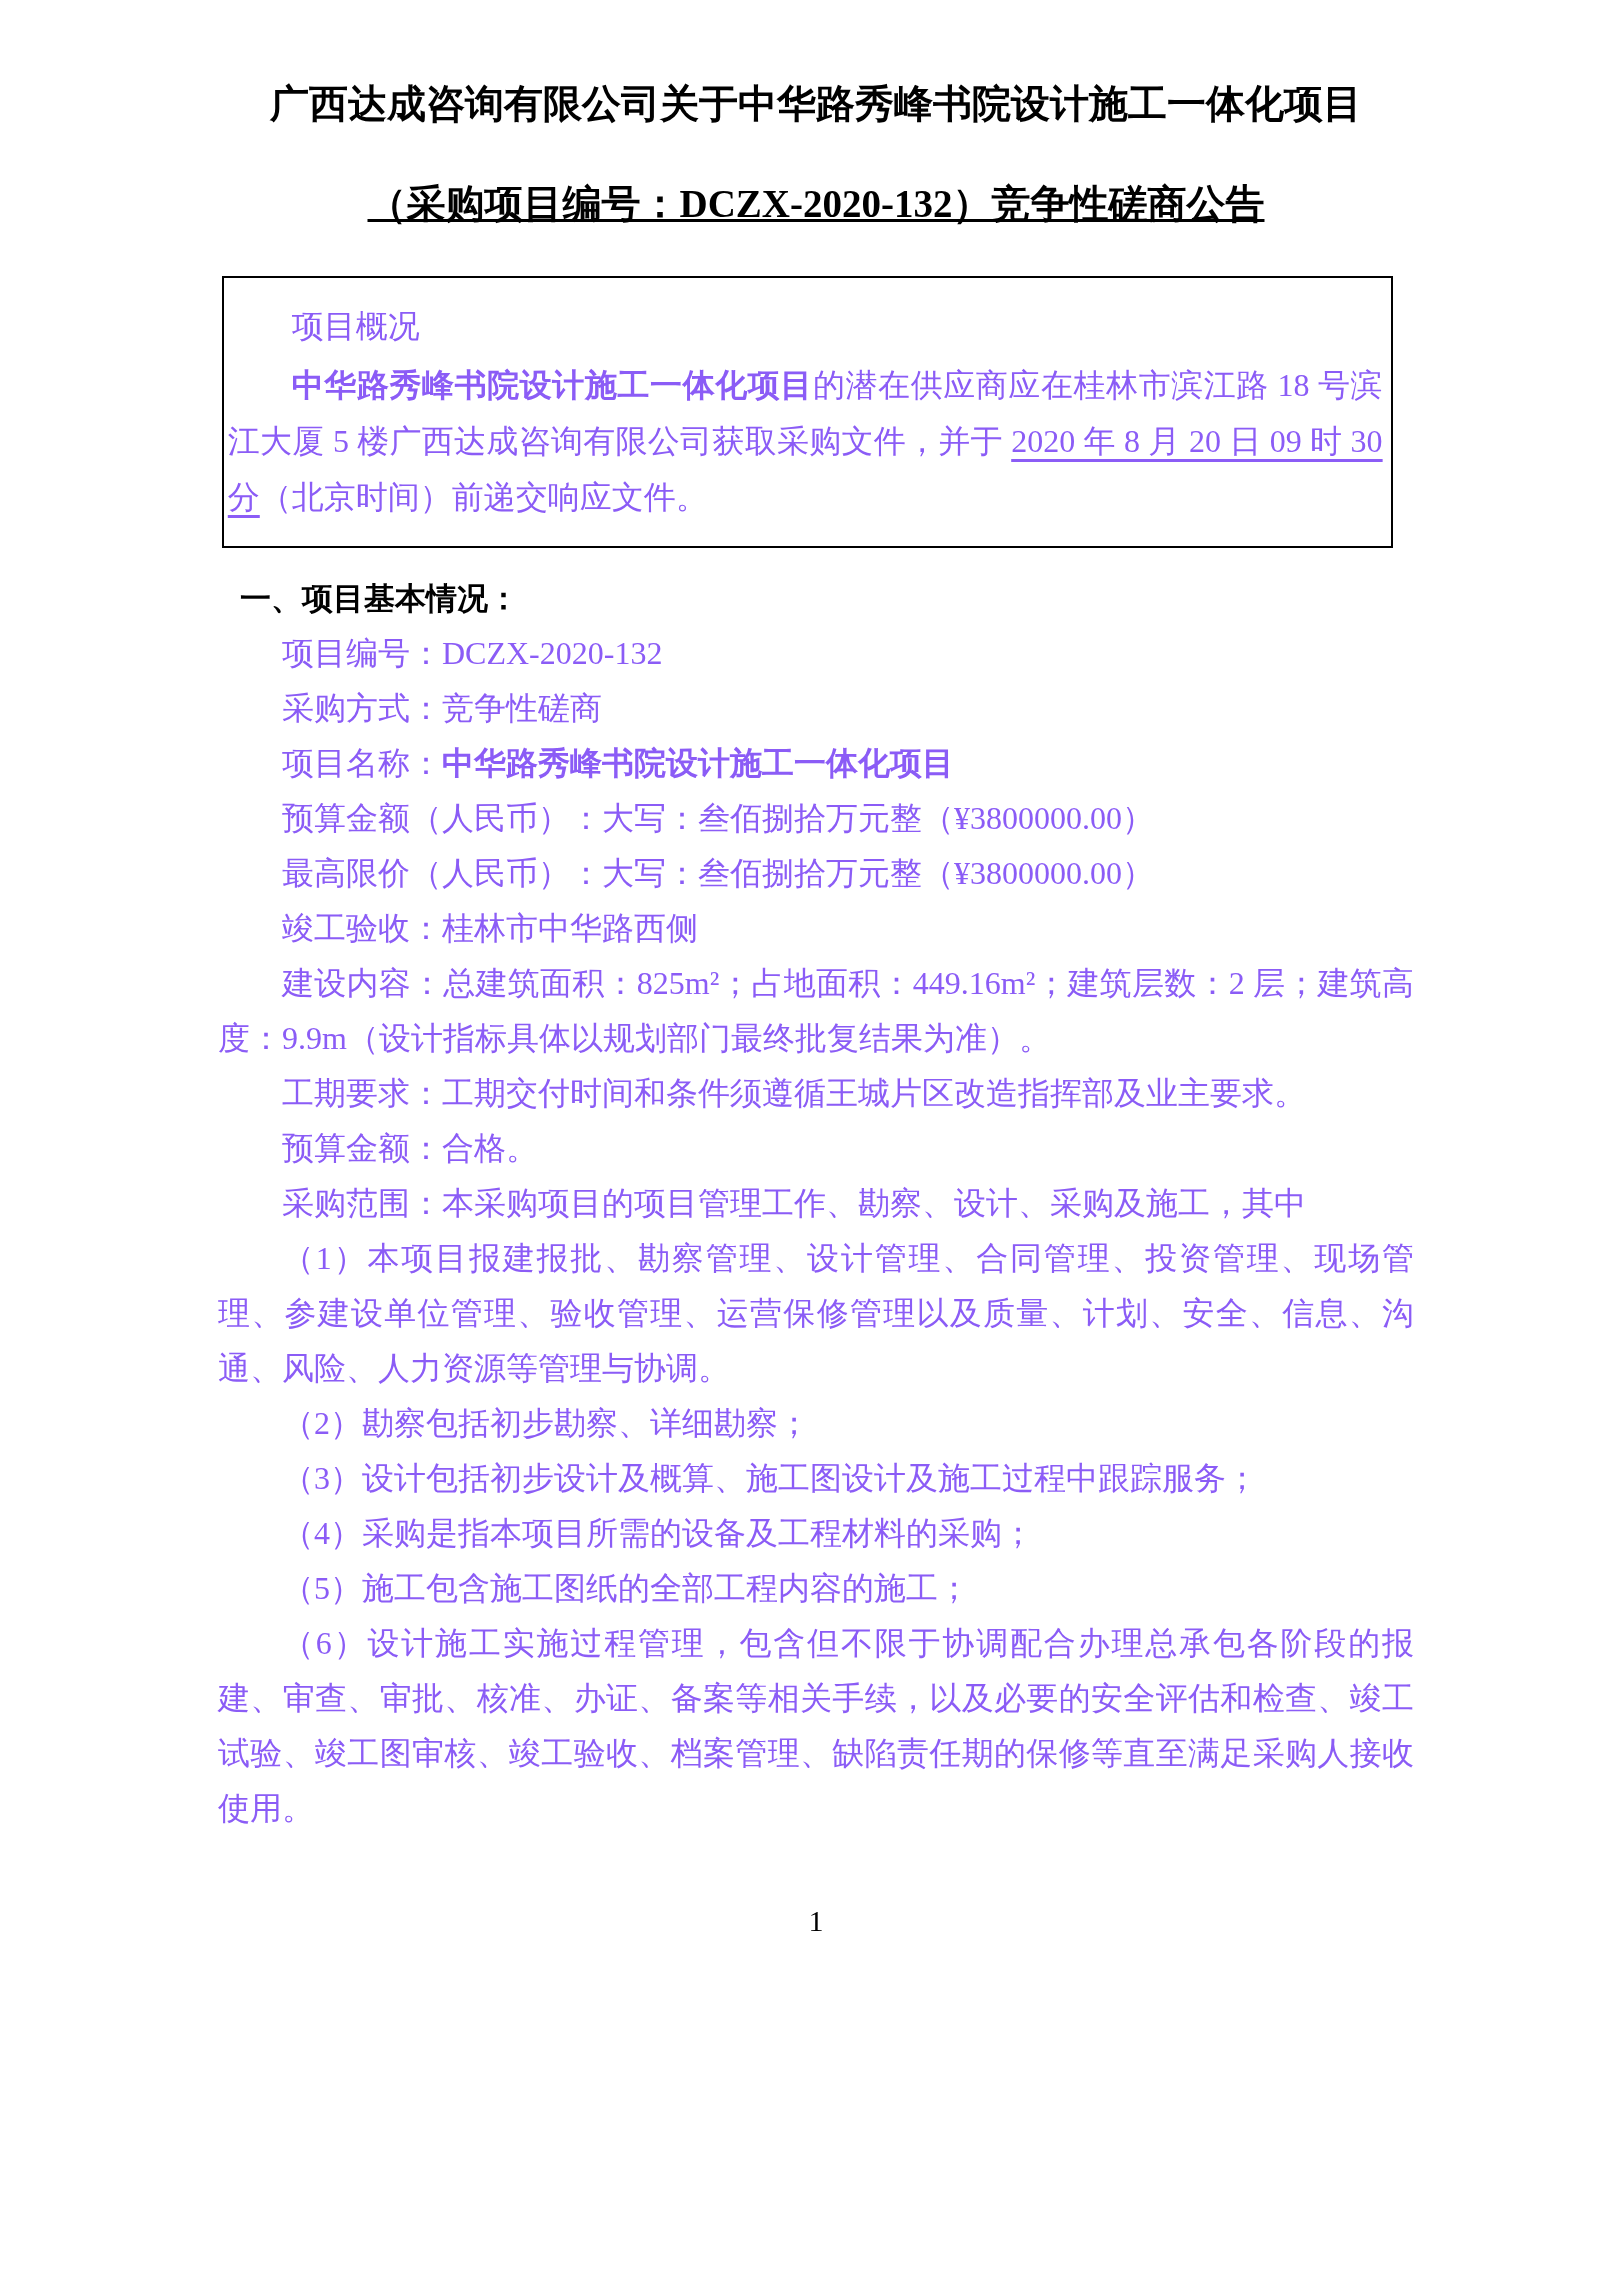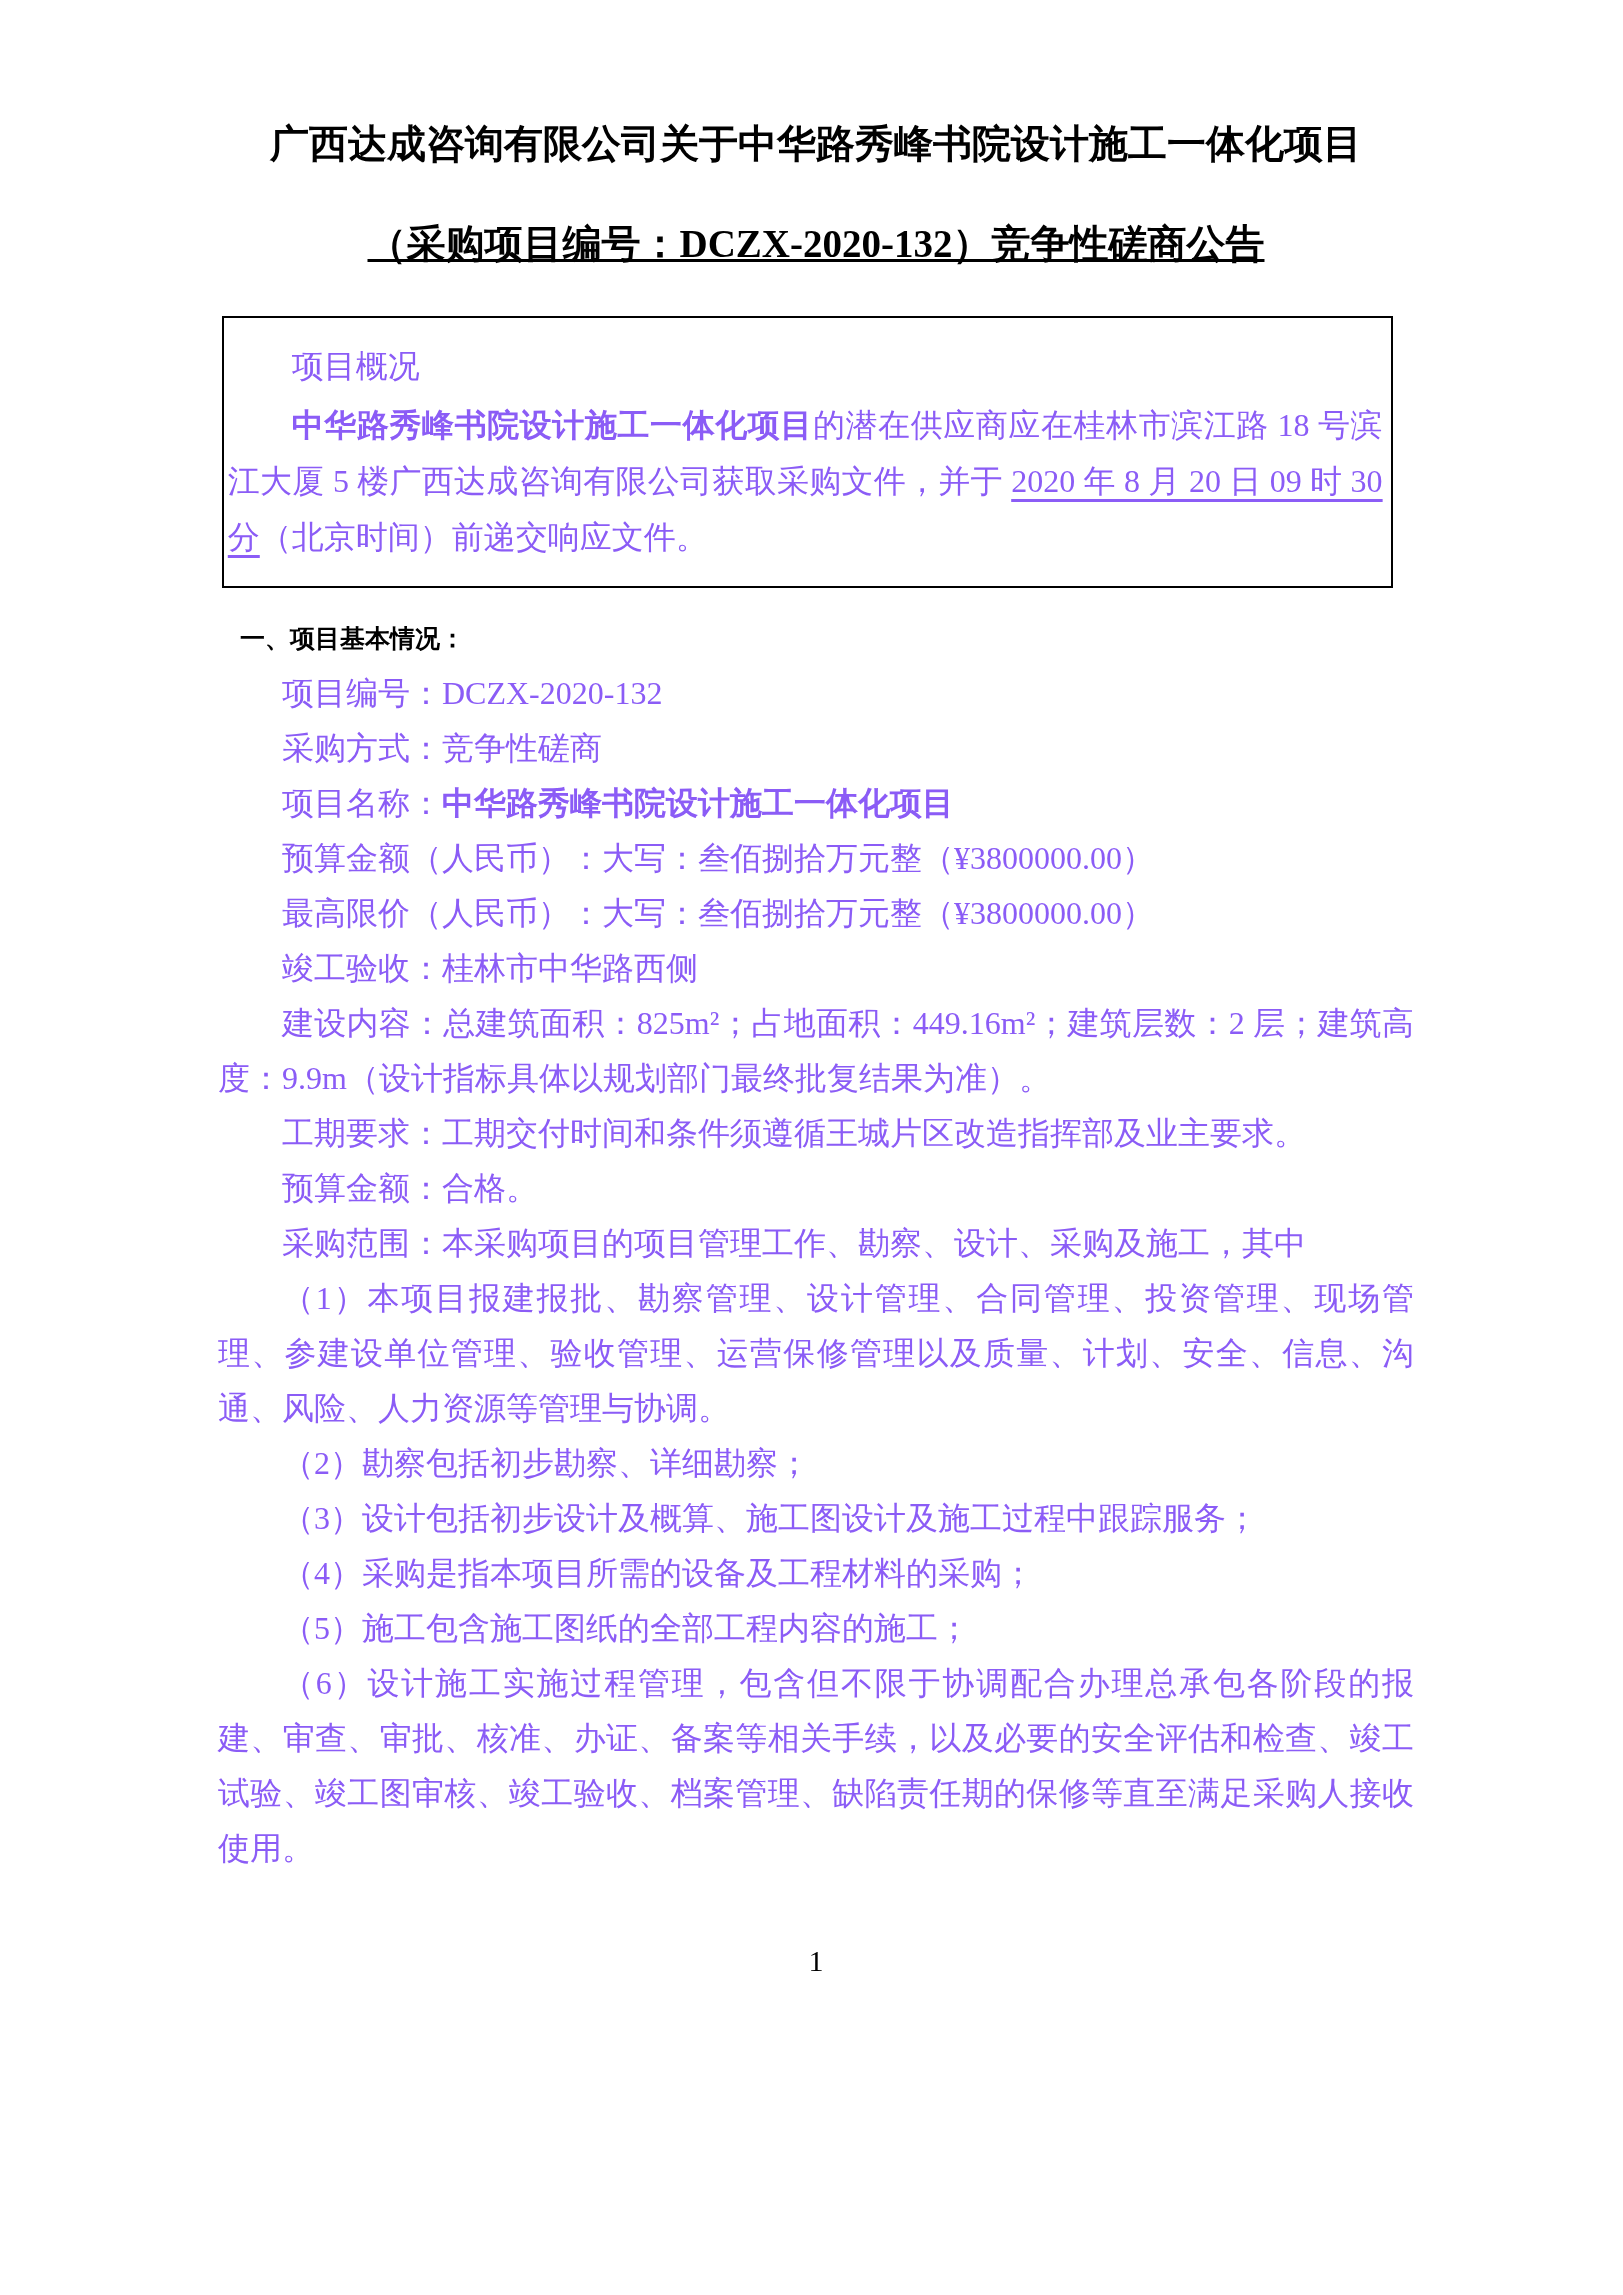--- a/index.html
+++ b/index.html
@@ -11,21 +11,21 @@
     width: 1623px;
     height: 2295px;
     overflow: hidden;
     font-family: "Liberation Serif", "DejaVu Serif", serif;
     color: #000000;
   }
   .page {
     box-sizing: border-box;
     width: 1623px;
     height: 1866px;
-    padding: 116px 209px 0 218px;
+    padding: 76px 209px 0 218px;
     position: relative;
     background: #ffffff;
   }
   .title-line {
     text-align: center;
     font-weight: bold;
     font-size: 39px;
     line-height: 55px;
   }
   .title-line-2 {
@@ -40,21 +40,21 @@
   .overview-box .para {
     font-size: 32px;
     line-height: 56px;
     margin: 0 0 3.9px 0;
     text-indent: 2em;
     text-align: justify;
   }
   .section-heading {
     margin-top: 22.6px;
     padding-left: 22px;
-    font-size: 25px;
+    font-size: 31px;
     font-weight: bold;
     line-height: 55px;
   }
   .body-paragraphs .para {
     font-size: 32px;
     line-height: 55px;
     margin: 0;
     text-indent: 2em;
     text-align: justify;
   }

